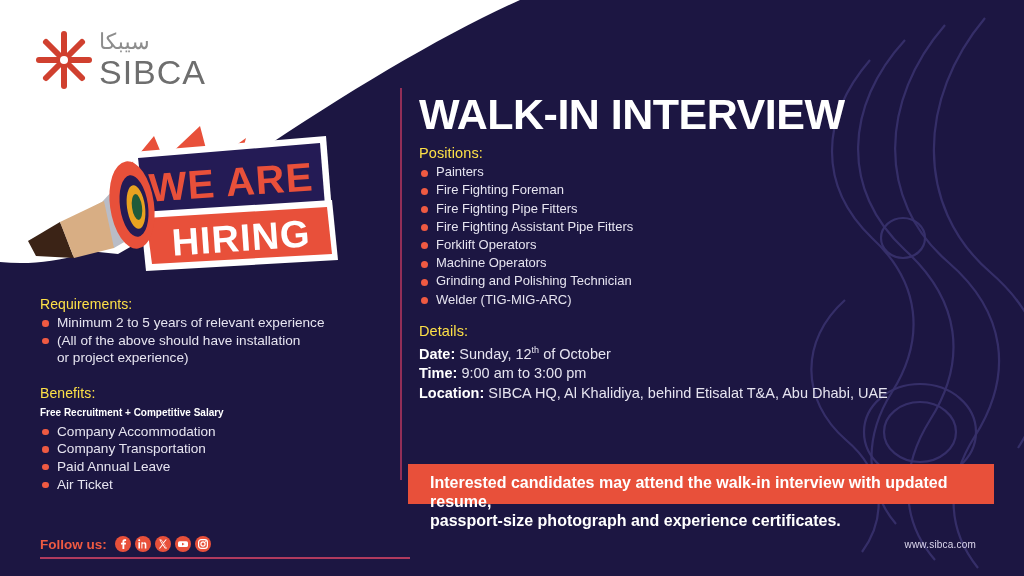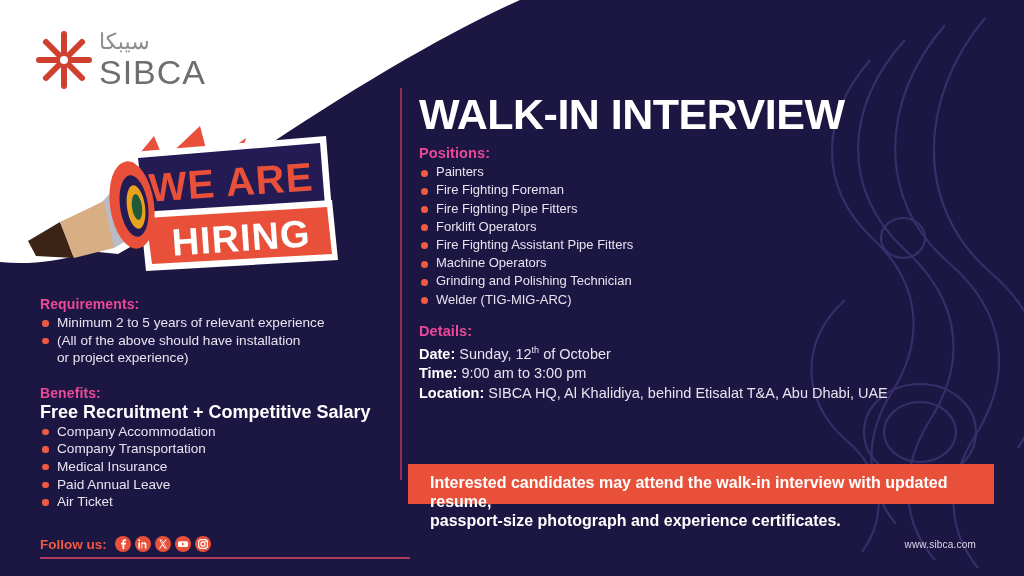--- a/index.html
+++ b/index.html
@@ -26,21 +26,21 @@
 
   
   .vdivider{position:absolute;left:400px;top:88px;width:2px;height:392px;background:#a8325a;opacity:.85;}
 
   
   .right{position:absolute;left:419px;top:92px;width:586px;}
   .title{
     font-size:43px;font-weight:bold;color:#ffffff;letter-spacing:-0.5px;
     line-height:1.05;margin:0 0 8px 0;
   }
-  .sec-head{color:#ec4899;font-weight:bold;font-size:14.5px;margin:0 0 2px 0;letter-spacing:.1px;}
+  .sec-head{color:#fde047;font-weight:normal;font-size:14.5px;margin:0 0 2px 0;letter-spacing:.1px;}
   ul.bullets{list-style:none;margin:0;padding:0;}
   ul.bullets li{
     position:relative;padding-left:17px;color:#e6e4f0;font-size:13px;line-height:18.2px;
   }
   ul.bullets li::before{
     content:"";position:absolute;left:2px;top:6.5px;width:7px;height:7px;border-radius:50%;
     background:#ef5a42;
   }
   .details{margin-top:14px;}
   .details .row{color:#e6e4f0;font-size:14.5px;line-height:19.5px;}
@@ -54,21 +54,21 @@
     padding:9px 16px 0 22px;box-sizing:border-box;
   }
 
   
   .left{position:absolute;left:40px;top:296px;width:345px;}
   .left .sec-head{font-size:14px;}
   .left ul.bullets li{font-size:13.6px;line-height:17.6px;}
   .left ul.bullets li::before{top:6px;width:6.5px;height:6.5px;}
   .left .indent{padding-left:17px;color:#e6e4f0;font-size:13.6px;line-height:17.6px;}
   .benefits-wrap{margin-top:18px;}
-  .benefits-lead{color:#ffffff;font-weight:bold;font-size:18px;line-height:19px;margin-bottom:1px;}
+  .benefits-lead{color:#ffffff;font-weight:bold;font-size:10px;line-height:19px;margin-bottom:1px;}
 
   
   .footer{position:absolute;left:40px;top:536px;display:flex;align-items:center;gap:8px;}
   .follow-label{color:#ef5a42;font-weight:bold;font-size:13.5px;}
   .social-row{display:flex;gap:4px;align-items:center;}
   .soc{width:16px;height:16px;border-radius:50%;background:#e8503a;display:flex;align-items:center;justify-content:center;}
   .soc svg{display:block;}
   .footer-rule{position:absolute;left:40px;top:557px;width:370px;height:1.5px;background:#b03a5e;}
   .website{position:absolute;right:48px;top:539px;color:#ded9ef;font-size:10px;letter-spacing:.2px;}
 </style>
@@ -149,22 +149,22 @@
   <div class="vdivider"></div>
 
   <div class="right">
     <h1 class="title">WALK-IN INTERVIEW</h1>
 
     <div class="sec-head">Positions:</div>
     <ul class="bullets">
       <li>Painters</li>
       <li>Fire Fighting Foreman</li>
       <li>Fire Fighting Pipe Fitters</li>
+      <li>Fire Fighting Assistant Pipe Fitters</li>
       <li>Forklift Operators</li>
-      <li>Fire Fighting Assistant Pipe Fitters</li>
       <li>Machine Operators</li>
       <li>Grinding and Polishing Technician</li>
       <li>Welder (TIG-MIG-ARC)</li>
     </ul>
 
     <div class="details">
       <div class="sec-head">Details:</div>
 
       <div class="row">
         <b>Date:</b>
@@ -195,21 +195,20 @@
       <li>(All of the above should have installation</li>
     </ul>
     <div class="indent">or project experience)</div>
 
     <div class="benefits-wrap">
       <div class="sec-head">Benefits:</div>
       <div class="benefits-lead">Free Recruitment + Competitive Salary</div>
       <ul class="bullets">
         <li>Company Accommodation</li>
         <li>Company Transportation</li>
-        <li>Medical Insurance</li>
         <li>Paid Annual Leave</li>
         <li>Air Ticket</li>
       </ul>
     </div>
   </div>
 
   <div class="footer">
     <span class="follow-label">Follow us:</span>
     <span class="social-row">
       <span class="soc">

